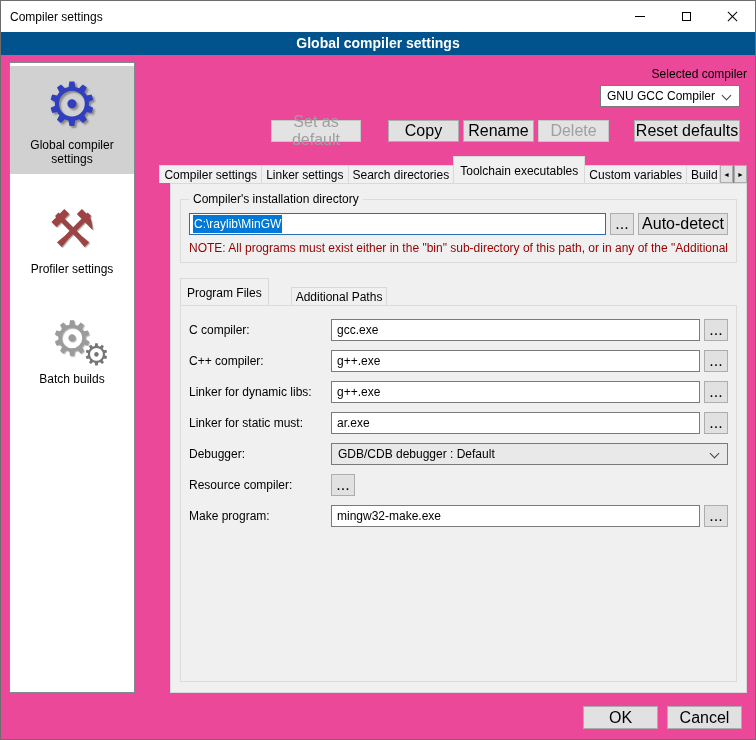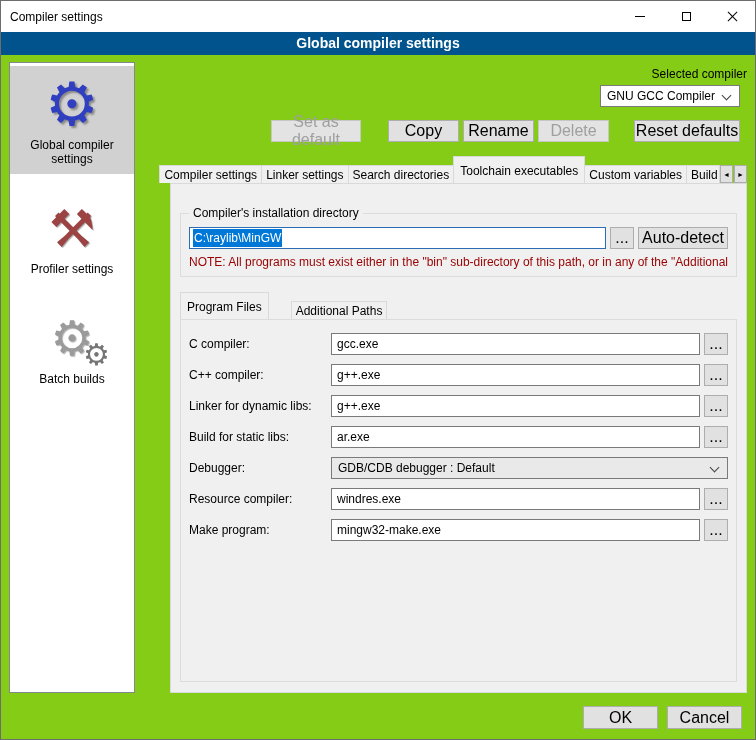--- a/index.html
+++ b/index.html
@@ -4,21 +4,21 @@
 <style>
   * { box-sizing: border-box; margin: 0; padding: 0; }
   html,body { background:#ffffff; }
   body {
     font-family: "Liberation Sans", sans-serif;
     font-size: 12px;
     color: #000;
   }
   .window {
     width: 756px; height: 740px;
-    background: #84cc16;
+    background: #ec4899;
     border: 1px solid #6d6d6d;
     display: flex; flex-direction: column;
     overflow: hidden;
   }
   
   .titlebar { flex: 0 0 31px; background: #fff; display: flex; align-items: center; }
   .titlebar .title { flex: 1; padding-left: 9px; }
   .tb-buttons { display: flex; height: 100%; }
   .tb-btn { width: 46px; height: 100%; display: flex; align-items: center; justify-content: center; }
   .glyph-min { width: 10px; height: 1px; background: #000; }
@@ -93,21 +93,21 @@
   .tab.selected {
     height: 28px; padding: 0 6px; margin-bottom: -1px;
     position: relative; z-index: 3; flex-shrink: 0;
   }
   .tab.trunc { width: 34px; flex-shrink: 0; padding-right: 0; justify-content: flex-start; }
   .tab-arrows { margin-left: auto; display: flex; gap: 1px; flex-shrink: 0; padding-bottom: 0; }
   .arrow-btn { width: 13px; height: 18px; font-size: 7px; }
   
   .panel {
     flex: 1; border: 1px solid #d9d9d9; background: #f0f0f0;
-    padding: 24px 9px 10px; display: flex; flex-direction: column;
+    padding: 10px 9px 10px; display: flex; flex-direction: column;
     min-height: 0; position: relative; z-index: 1;
   }
   
   .group { border: 1px solid #dcdcdc; position: relative; margin-top: 5px; padding: 13px 8px 7px; }
   .group-title { position: absolute; top: -8px; left: 8px; background: #f0f0f0; padding: 0 4px; }
   .dir-row { display: flex; gap: 4px; }
   .path-input {
     flex: 1; height: 22px; border: 1px solid #2a6db5; background: #fff;
     display: flex; align-items: center; padding: 0 3px; overflow: hidden; white-space: nowrap;
   }
@@ -241,36 +241,35 @@
             <button class="btn dots">...</button>
           </div>
 
           <div class="frow">
             <label>Linker for dynamic libs:</label>
             <input class="text" value="g++.exe" style="">
             <button class="btn dots">...</button>
           </div>
 
           <div class="frow">
-            <label>Build for static libs:</label>
+            <label>Linker for static must:</label>
             <input class="text" value="ar.exe" style="">
             <button class="btn dots">...</button>
           </div>
 
           <div class="frow">
             <label>Debugger:</label>
             <div class="combo gray span2">
               <span>GDB/CDB debugger : Default</span>
               <span class="chev"></span>
             </div>
           </div>
 
           <div class="frow">
             <label>Resource compiler:</label>
-            <input class="text" value="windres.exe" style="">
             <button class="btn dots">...</button>
           </div>
 
           <div class="frow">
             <label>Make program:</label>
             <input class="text" value="mingw32-make.exe" style="">
             <button class="btn dots">...</button>
           </div>
 
         </div>

